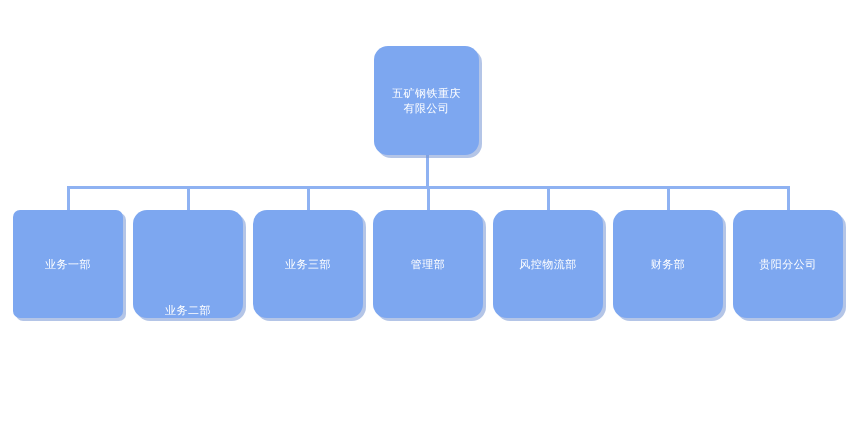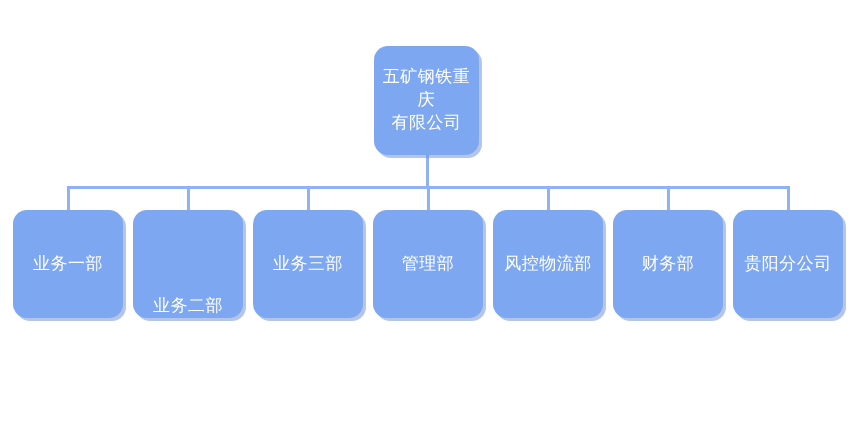--- a/index.html
+++ b/index.html
@@ -22,21 +22,21 @@
     position: absolute;
     box-sizing: border-box;
     background: #7da7f0;
     border-radius: 14px;
     color: #ffffff;
     display: flex;
     align-items: center;
     justify-content: center;
     text-align: center;
     line-height: 1.35;
-    font-size: 17px;
+    font-size: 11px;
     letter-spacing: 0.5px;
     box-shadow: 3px 3px 0 0 rgba(118, 150, 212, 0.55);
   }
   .node .node-label {
     display: block;
     padding: 0 6px;
     white-space: pre-line;
   }
   #root-node {
     left: 374px;
@@ -75,21 +75,21 @@
   <div class="connector vertical" style="left:427px; top:186px; height:25px;"></div>
   <div class="connector vertical" style="left:547px; top:186px; height:25px;"></div>
   <div class="connector vertical" style="left:667px; top:186px; height:25px;"></div>
   <div class="connector vertical" style="left:787px; top:186px; height:25px;"></div>
 
   <div class="node" id="root-node">
     <span class="node-label">五矿钢铁重庆
 有限公司</span>
   </div>
 
-  <div class="node child-node" style="left:13px;">
+  <div class="node child-node" style="left:13px;border-radius:7px;">
     <span class="node-label">业务一部</span>
   </div>
   <div class="node child-node" style="left:133px;align-items:flex-end;">
     <span class="node-label">业务二部</span>
   </div>
   <div class="node child-node" style="left:253px;">
     <span class="node-label">业务三部</span>
   </div>
   <div class="node child-node" style="left:373px;">
     <span class="node-label">管理部</span>

